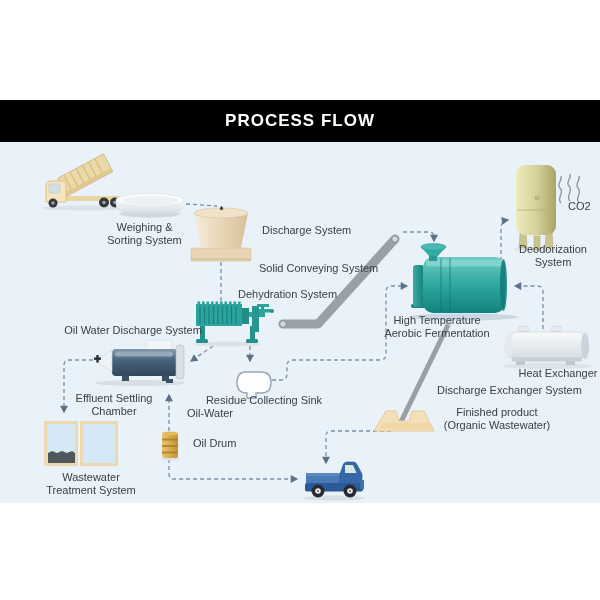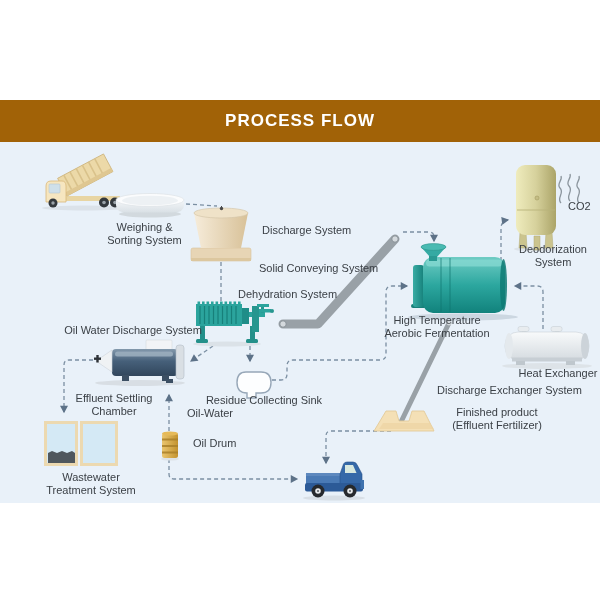--- a/index.html
+++ b/index.html
@@ -1,18 +1,18 @@
 <!DOCTYPE html>
 <html><head>
 <meta charset="utf-8">
 <style>
   html,body{margin:0;padding:0;background:#ffffff;}
   #stage{position:relative;width:600px;height:600px;background:#ffffff;overflow:hidden;
          font-family:"Liberation Sans",sans-serif;}
-  #titlebar{position:absolute;left:0;top:100px;width:600px;height:42px;background:#a16207;
+  #titlebar{position:absolute;left:0;top:100px;width:600px;height:42px;background:#000000;
             display:flex;align-items:center;justify-content:center;}
   #titlebar .t{color:#ffffff;font-size:17px;font-weight:bold;letter-spacing:1px;}
   #panel{position:absolute;left:0;top:142px;width:600px;height:361px;background:#e9f1f9;}
   svg{position:absolute;left:0;top:0;}
   .label{position:absolute;font-size:11px;line-height:12.5px;color:#3b4046;white-space:pre-line;margin-left:12px;}
   .center{text-align:center;}
 </style>
 </head>
 <body>
 
@@ -286,15 +286,15 @@
   <div class="label" style="left:181px;top:437px;">Oil Drum</div>
   <div class="label center" style="left:192px;top:394px;width:120px;">Residue Collecting Sink</div>
   <div class="label center" style="left:370px;top:314px;width:110px;">High Temperature
 Aerobic Fermentation</div>
   <div class="label center" style="left:496px;top:243px;width:90px;">Deodorization
 System</div>
   <div class="label" style="left:556px;top:200px;">CO2</div>
   <div class="label center" style="left:496px;top:367px;width:100px;">Heat Exchanger</div>
   <div class="label" style="left:425px;top:384px;">Discharge Exchanger System</div>
   <div class="label center" style="left:429px;top:406px;width:112px;">Finished product
-(Effluent Fertilizer)</div>
+(Organic Wastewater)</div>
 
 </div>
 
 </body></html>

